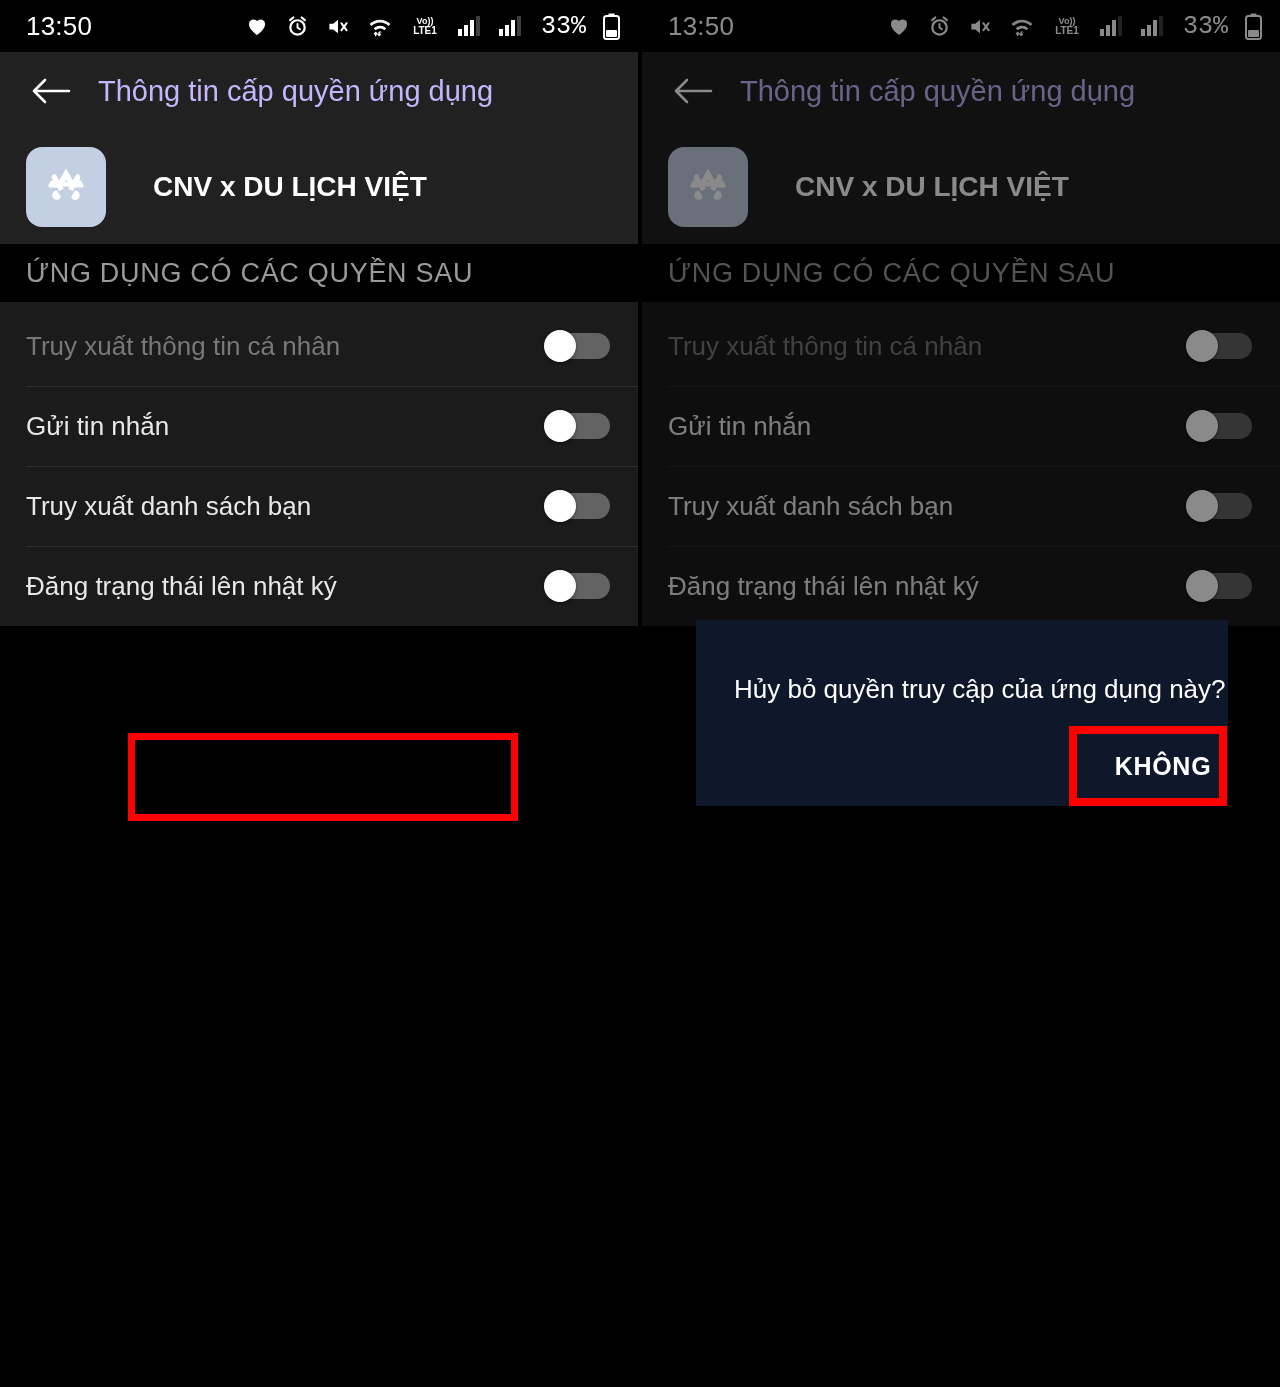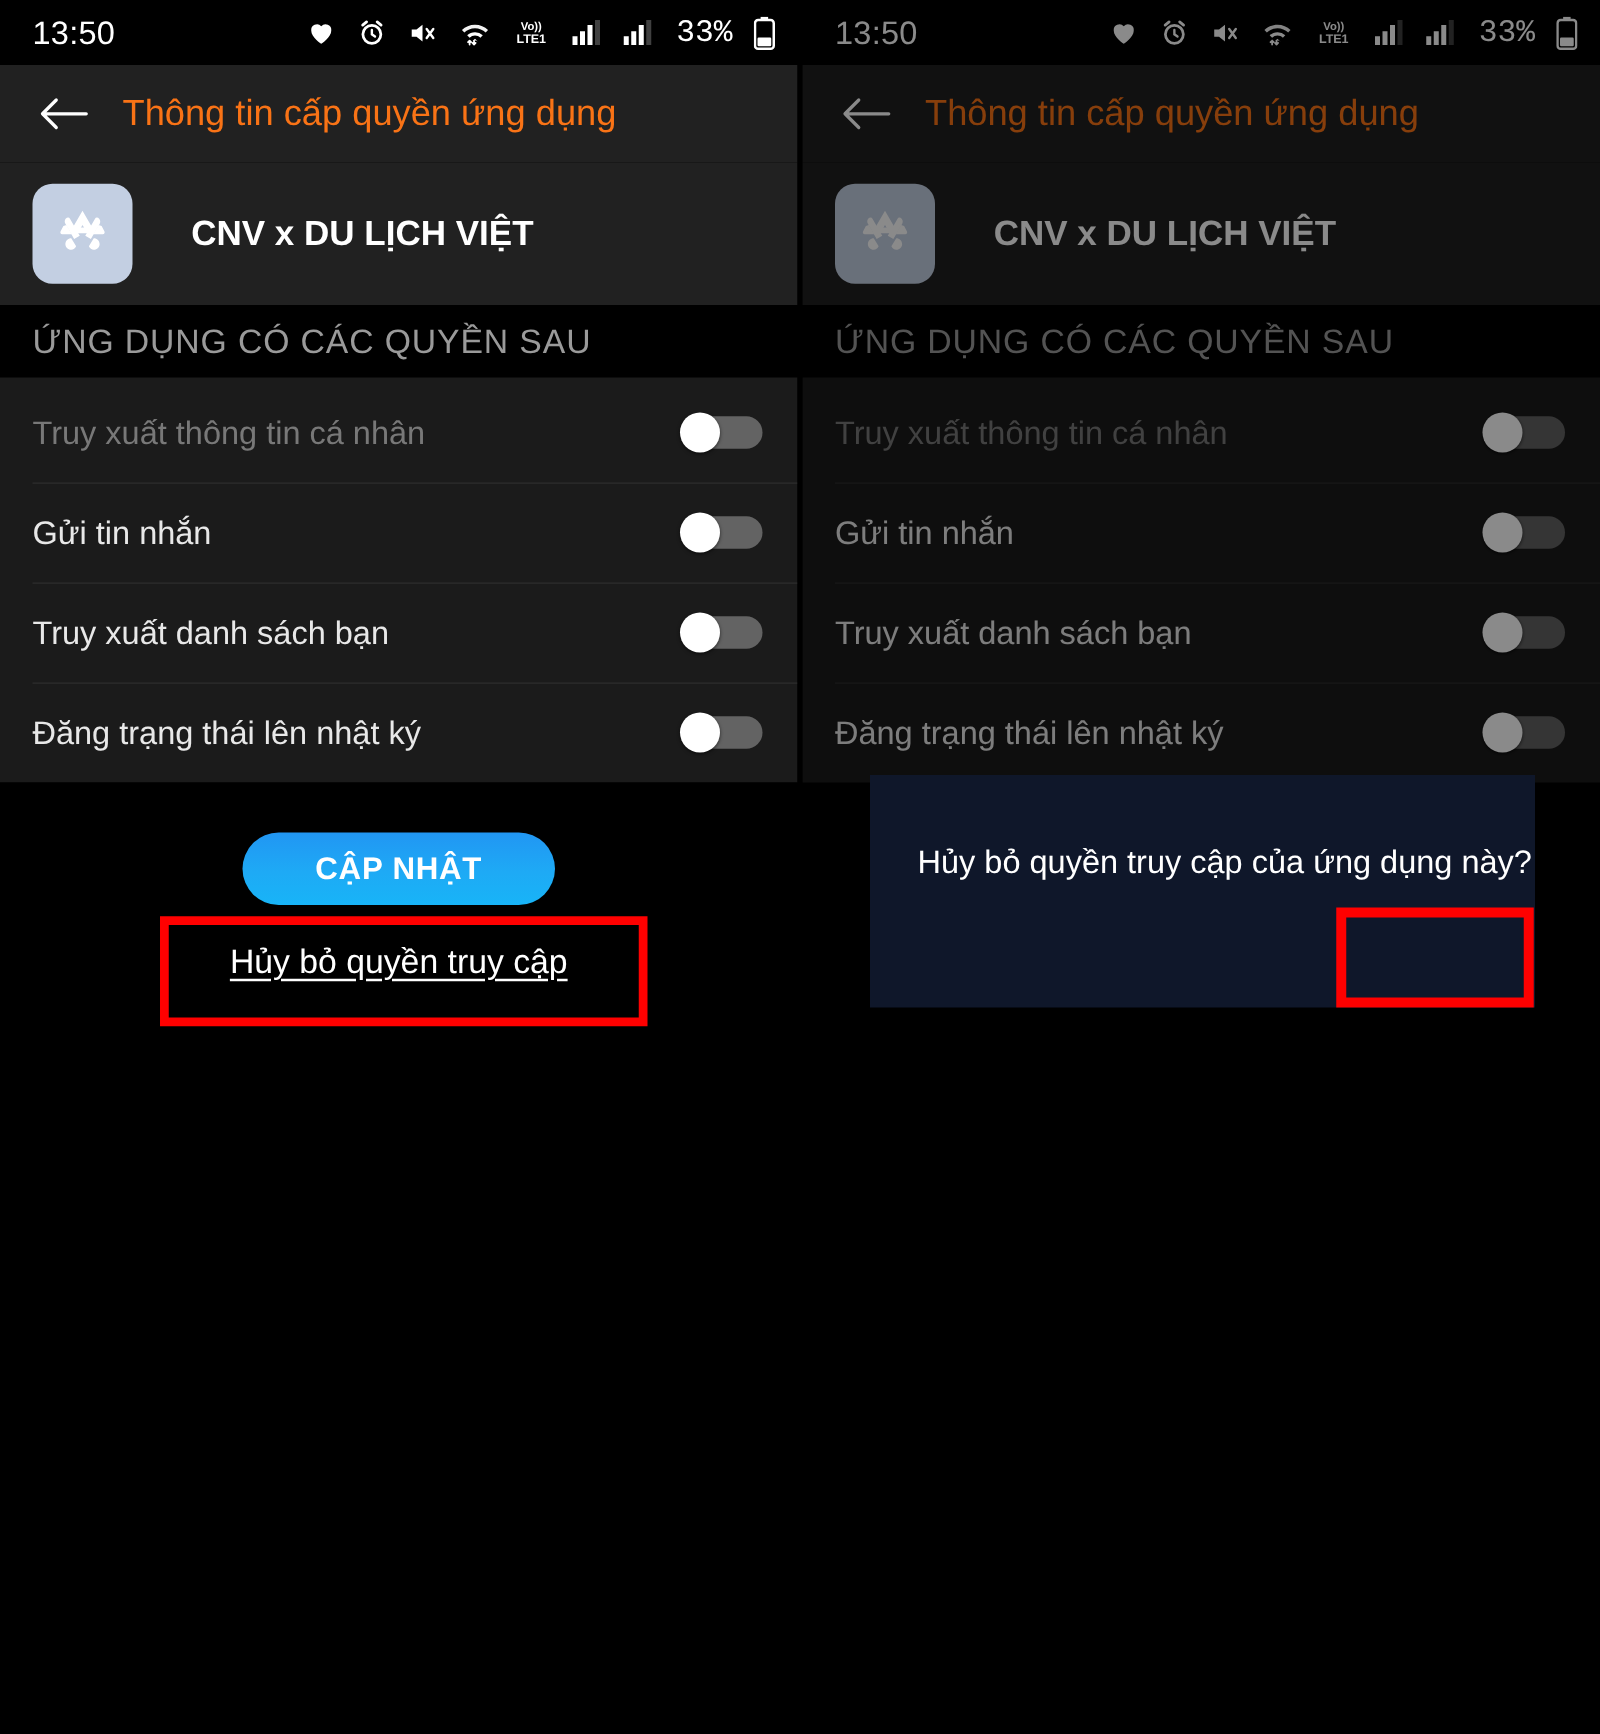--- a/index.html
+++ b/index.html
@@ -80,21 +80,21 @@
   }
   .back-arrow {
     width: 46px;
     height: 46px;
     display: flex;
     align-items: center;
     justify-content: center;
     flex: none;
   }
   .appbar-title {
-    color: #f97316;
+    color: #c4b5fd;
     font-size: 29px;
     margin-left: 24px;
     font-weight: 400;
     white-space: nowrap;
   }
 
   
   .app-header {
     height: 114px;
     background: #212121;
@@ -423,24 +423,20 @@
       </div>
       <div class="perm-row">
         <div class="perm-label">Đăng trạng thái lên nhật ký</div>
         <div class="toggle">
           <span class="track"></span>
           <span class="knob"></span>
         </div>
       </div>
     </div>
 
-    <div class="actions">
-      <button class="btn-update">CẬP NHẬT</button>
-      <div class="btn-revoke">Hủy bỏ quyền truy cập</div>
-    </div>
 
     <div class="redbox" id="redbox-revoke"></div>
   </div>
 
   <div class="panel right">
 
     <div class="statusbar">
       <div class="status-time">13:50</div>
       <div class="status-icons">
         <span class="sicon">
@@ -561,18 +557,19 @@
           <span class="knob"></span>
         </div>
       </div>
     </div>
 
     <div class="scrim"></div>
 
     <div class="dialog">
       <div class="dialog-message">Hủy bỏ quyền truy cập của ứng dụng này?</div>
       <div class="dialog-buttons">
+        <div class="dlg-btn" id="dlg-no">KHÔNG</div>
       </div>
     </div>
   </div>
 </div>
 
 <div class="redbox" id="redbox-yes"></div>
 
 </body></html>

